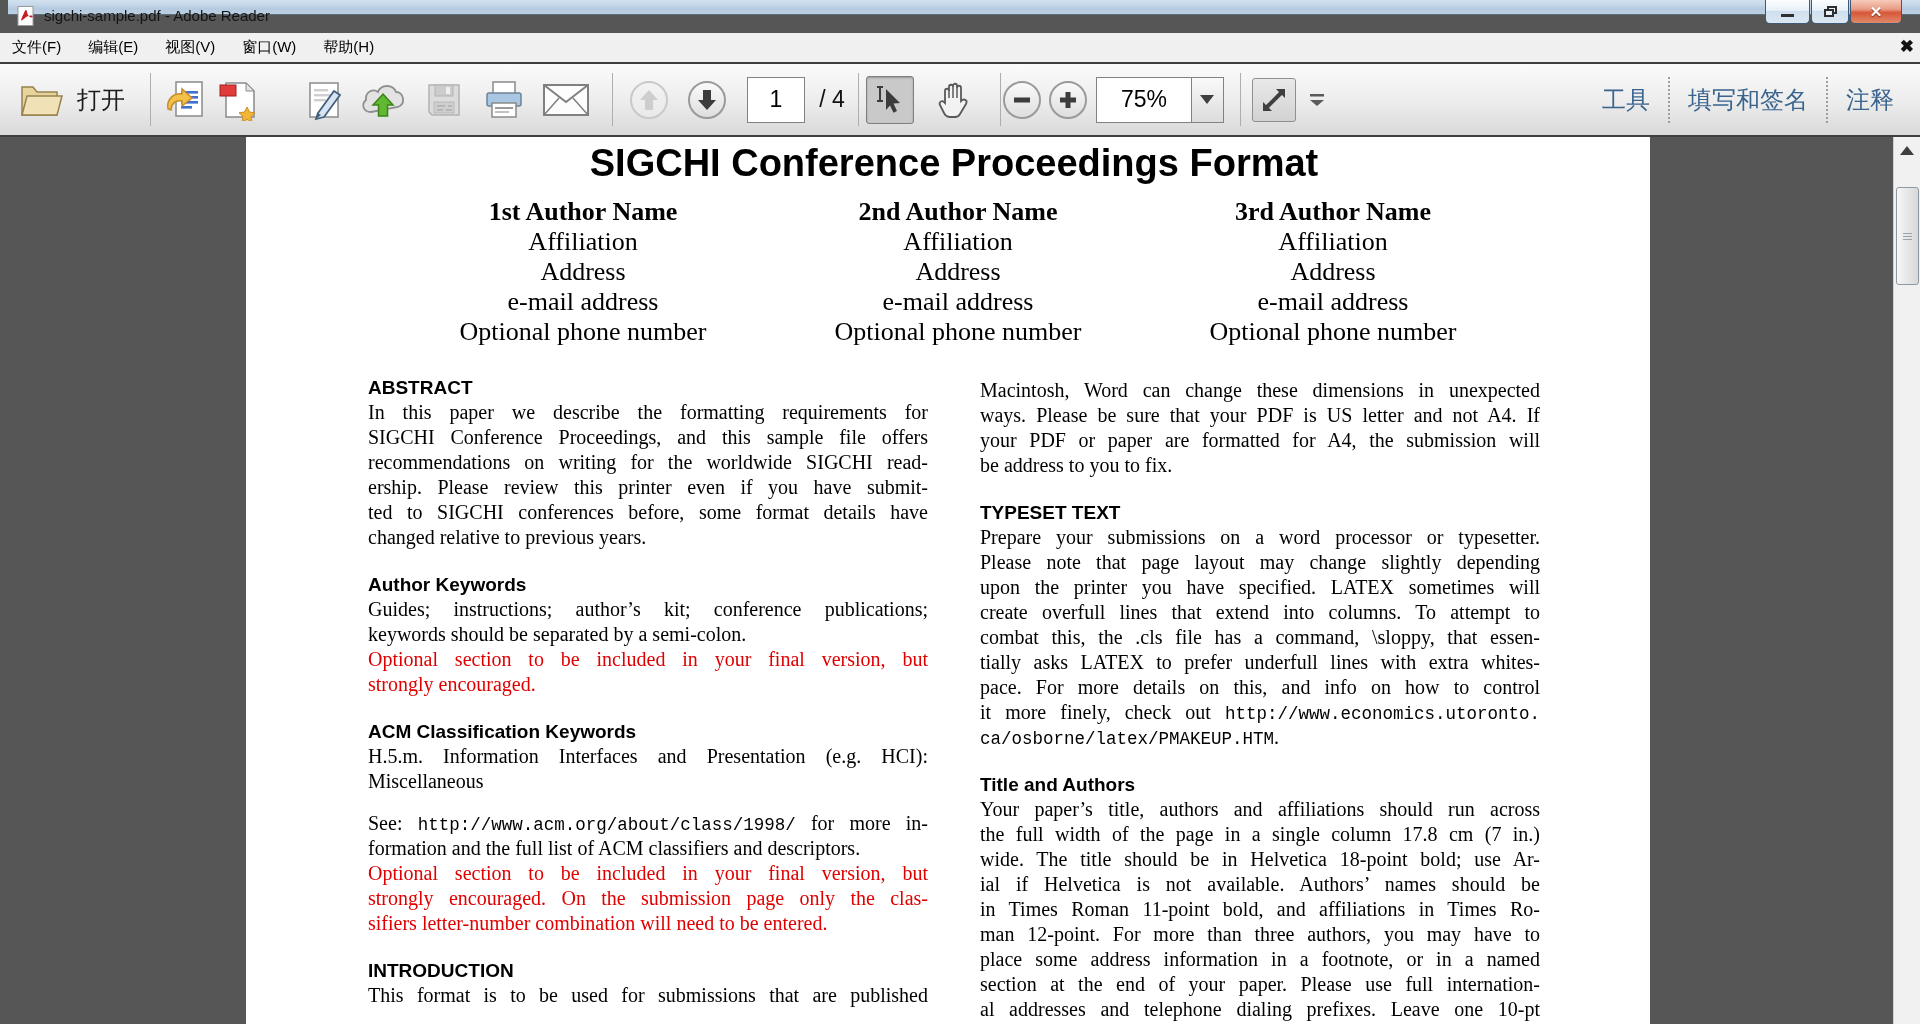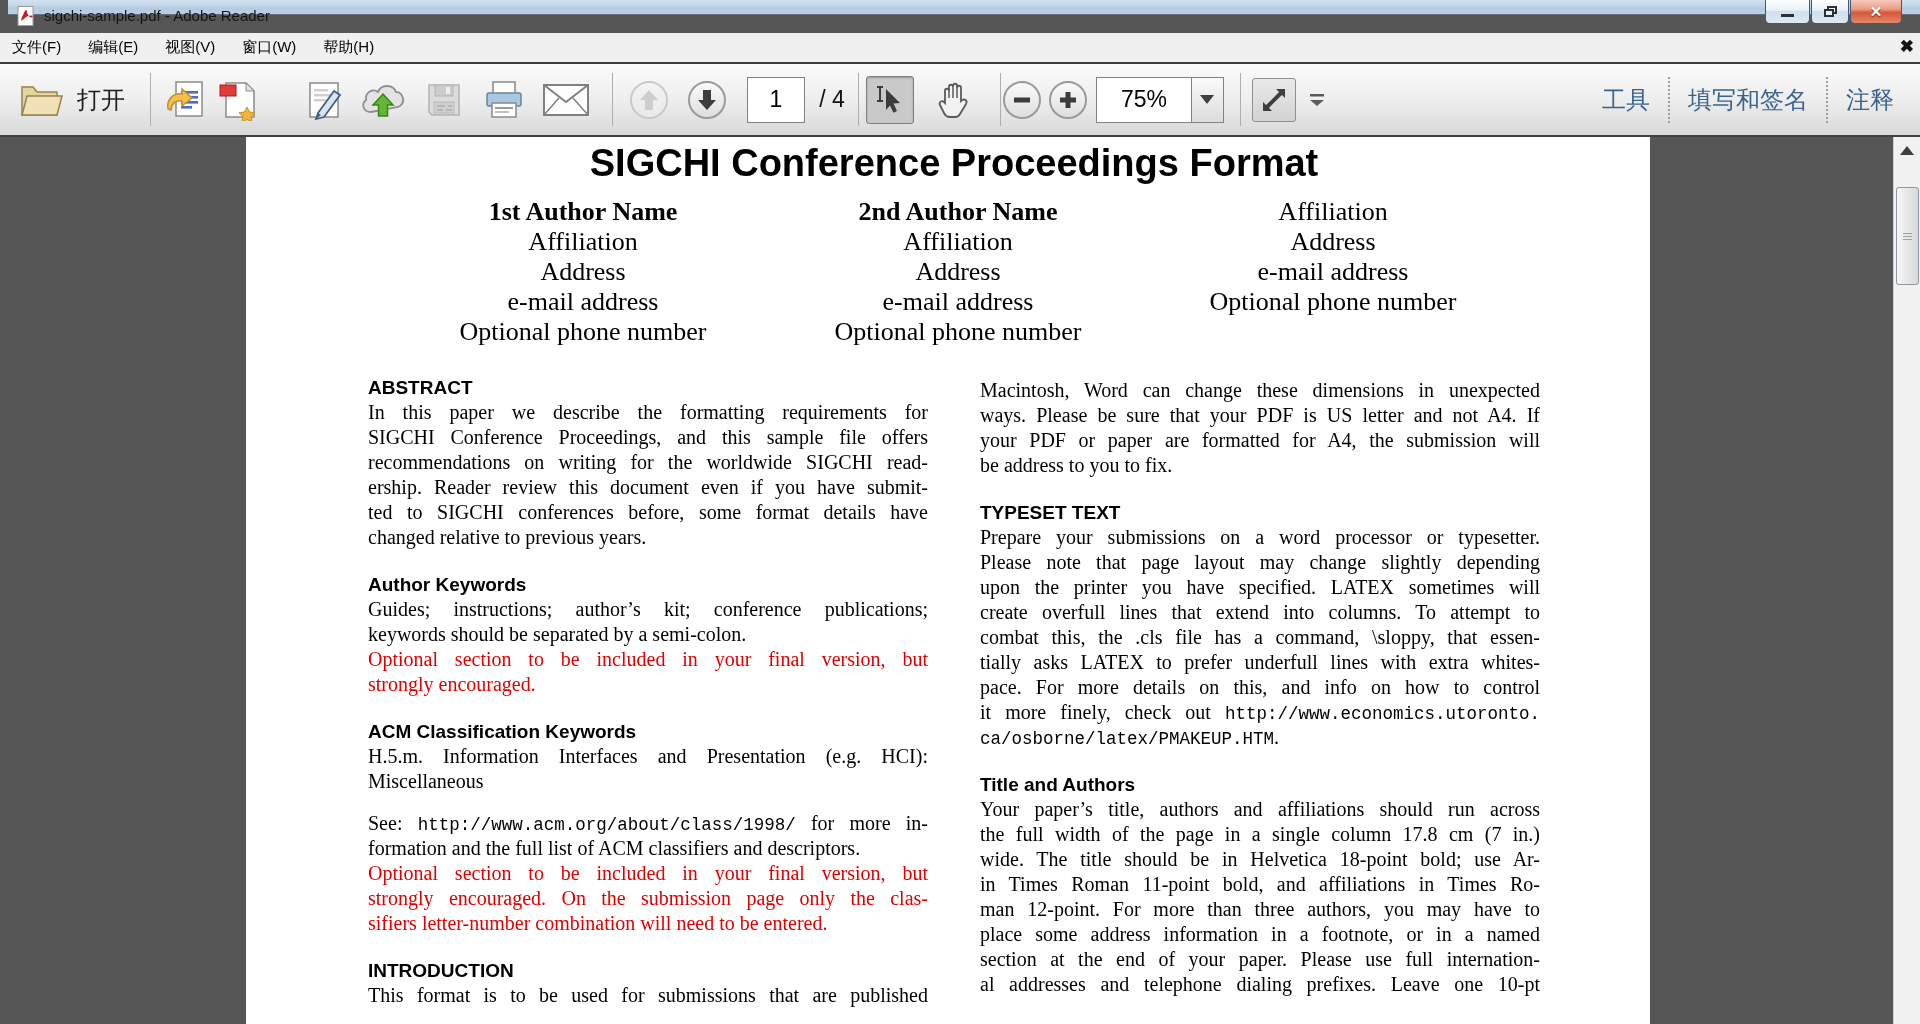--- a/index.html
+++ b/index.html
@@ -327,33 +327,34 @@
             <div>Optional phone number</div>
           </div>
           <div class="author-col" style="left: 492px;">
             <div class="author-name">2nd Author Name</div>
             <div>Affiliation</div>
             <div>Address</div>
             <div>e-mail address</div>
             <div>Optional phone number</div>
           </div>
           <div class="author-col" style="left: 867px;">
+            <div class="author-name">3rd Author Name</div>
             <div>Affiliation</div>
             <div>Address</div>
             <div>e-mail address</div>
             <div>Optional phone number</div>
           </div>
         </div>
       <div class="col col-left" id="col-left">
           <div class="chead first">ABSTRACT</div>
           <div class="cpar">
             <div class="jl">In this paper we describe the formatting requirements for</div>
             <div class="jl">SIGCHI Conference Proceedings, and this sample file offers</div>
             <div class="jl">recommendations on writing for the worldwide SIGCHI read-</div>
-            <div class="jl">ership. Reader review this document even if you have submit-</div>
+            <div class="jl">ership. Please review this printer even if you have submit-</div>
             <div class="jl">ted to SIGCHI conferences before, some format details have</div>
             <div class="jl last">changed relative to previous years.</div>
           </div>
           <div class="chead">Author Keywords</div>
           <div class="cpar">
             <div class="jl">Guides; instructions; author’s kit; conference publications;</div>
             <div class="jl last">keywords should be separated by a semi-colon.</div>
           </div>
           <div class="cpar red">
             <div class="jl">Optional section to be included in your final version, but</div>
@@ -395,20 +396,21 @@
             <div class="jl">tially asks LATEX to prefer underfull lines with extra whites-</div>
             <div class="jl">pace.  For more details on this, and info on how to control</div>
             <div class="jl"><span>it more finely, check out </span><span class="mono">http://www.economics.utoronto.</span></div>
             <div class="jl last"><span class="mono">ca/osborne/latex/PMAKEUP.HTM</span><span>.</span></div>
           </div>
           <div class="chead">Title and Authors</div>
           <div class="cpar">
             <div class="jl">Your paper’s title, authors and affiliations should run across</div>
             <div class="jl">the full width of the page in a single column 17.8 cm (7 in.)</div>
             <div class="jl">wide.  The title should be in Helvetica 18-point bold; use Ar-</div>
+            <div class="jl">ial if Helvetica is not available.  Authors’ names should be</div>
             <div class="jl">in Times Roman 11-point bold, and affiliations in Times Ro-</div>
             <div class="jl">man 12-point.  For more than three authors, you may have to</div>
             <div class="jl">place some address information in a footnote, or in a named</div>
             <div class="jl">section at the end of your paper.  Please use full internation-</div>
             <div class="jl">al addresses and telephone dialing prefixes.  Leave one 10-pt</div>
           </div>
         </div>
     </div>
   </div>
 

